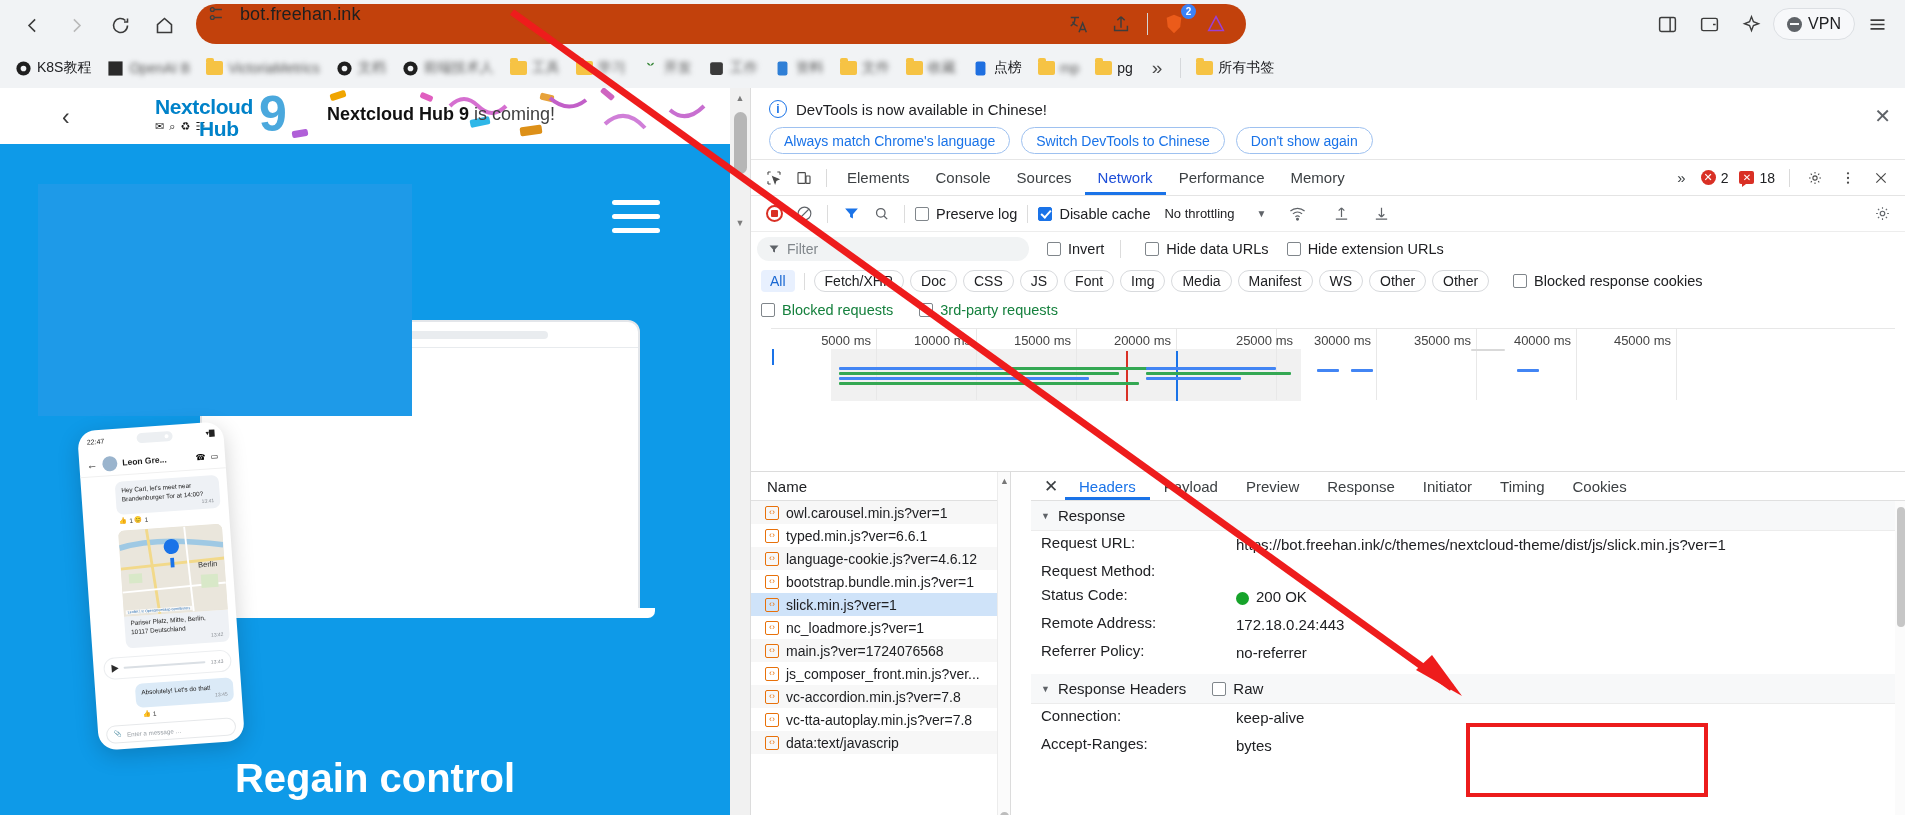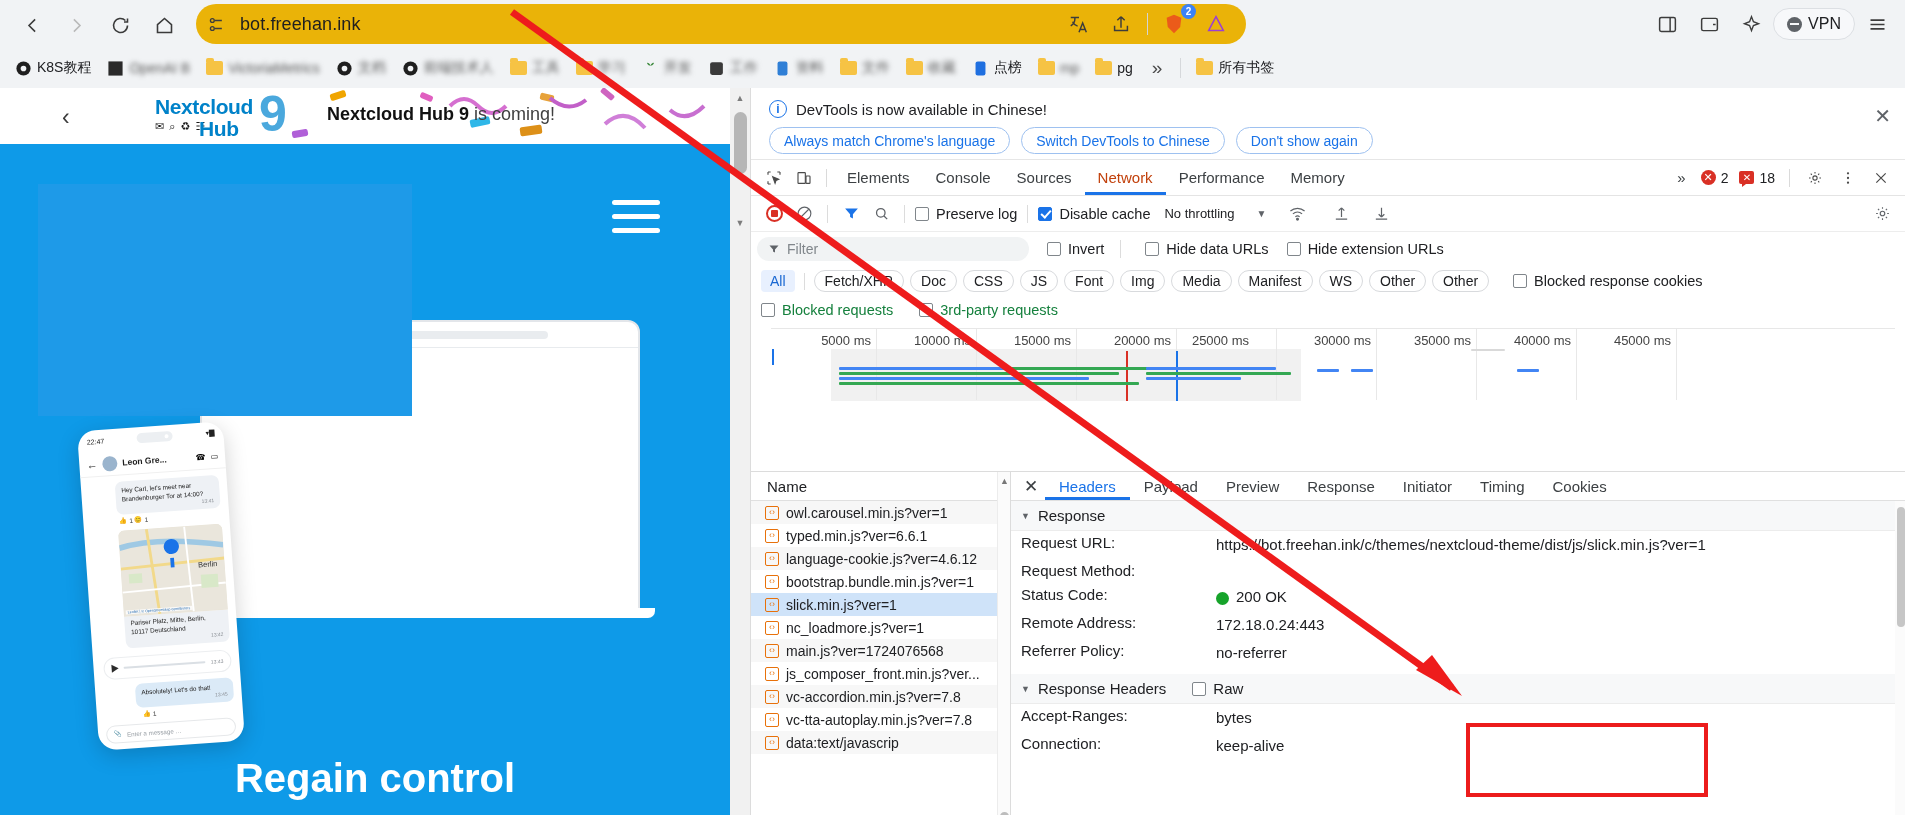--- a/index.html
+++ b/index.html
@@ -18,21 +18,21 @@
   .nav-btns { position:absolute; left:12px; top:6px; display:flex; gap:4px; }
   .nav-btn {
     width:40px; height:38px; display:flex; align-items:center; justify-content:center;
     border-radius:8px; cursor:pointer; color:#3b3b3b;
   }
   .nav-btn.disabled { color:#b9b9b9; }
   .nav-btn svg { width:21px; height:21px; }
 
   .omnibox {
     position:absolute; left:196px; top:4px; width:1050px; height:40px;
-    background:#eab308; border-radius:20px; display:flex; align-items:center;
+    background:#c2410c; border-radius:20px; display:flex; align-items:flex-start;
   }
   .omni-ico { width:38px; display:flex; align-items:center; justify-content:center; color:#3d3d3d; cursor:pointer;}
   .omni-ico svg{width:19px;height:19px;}
   .bookmark-ico { position:absolute; left:276px; top:13px; color:#3b3b3b; cursor:pointer;}
   .bookmark-ico svg{width:20px;height:22px;}
   .omni-url {
     font-size:18px; color:#1f1f1f; margin-left:6px; letter-spacing:.1px;
   }
   .omni-right { position:absolute; right:10px; top:0; height:40px; display:flex; align-items:center; gap:2px;}
   .omni-right .ic { width:40px;height:36px;display:flex;align-items:center;justify-content:center;cursor:pointer;color:#3c3c3c;}
@@ -149,21 +149,21 @@
   .dt-btn{border:1px solid #9ec1f0;border-radius:14px;height:27px;padding:0 14px;background:#fff;
     color:#1a73e8;font-size:14px;display:flex;align-items:center;cursor:pointer;white-space:nowrap;
     font-family:"Liberation Sans", sans-serif;}
   .dt-notice-close{position:absolute;right:14px;top:16px;font-size:20px;color:#5f6368;cursor:pointer;}
 
   .dt-tabs{height:36px;display:flex;align-items:center;background:#fff;border-bottom:1px solid #e4e4e4;padding-left:8px;}
   .dt-tool-ic{width:30px;height:28px;display:flex;align-items:center;justify-content:center;cursor:pointer;color:#4a4a4a;}
   .dt-tool-ic svg{width:16px;height:16px;}
   .dt-tabsep{width:1px;height:18px;background:#dadada;margin:0 7px;}
   .dt-tab{height:35px;padding:0 13px;display:flex;align-items:center;font-size:15px;color:#3c4043;cursor:pointer;}
-  .dt-tab.active{color:#c2410c;box-shadow:inset 0 -3px 0 #1a73e8;}
+  .dt-tab.active{color:#1d4ed8;box-shadow:inset 0 -3px 0 #1a73e8;}
   .dt-tabs-right{margin-left:auto;display:flex;align-items:center;gap:3px;padding-right:9px;}
   .cnt{display:flex;align-items:center;gap:5px;font-size:14px;color:#202124;padding:0 4px;cursor:pointer;}
   .err-circ{width:15px;height:15px;border-radius:50%;background:#d93025;color:#fff;font-size:11px;
     display:flex;align-items:center;justify-content:center;}
   .err-sq{width:15px;height:13px;border-radius:2px;background:#d93025;color:#fff;font-size:10px;
     display:flex;align-items:center;justify-content:center;position:relative;}
   .err-sq:after{content:"";position:absolute;left:3px;bottom:-3px;border-left:4px solid #d93025;border-bottom:3px solid transparent;}
 
   .dt-row2{height:36px;display:flex;align-items:center;gap:4px;padding:0 10px;border-bottom:1px solid #ededed;}
   .rec-btn{width:26px;height:26px;display:flex;align-items:center;justify-content:center;cursor:pointer;}
@@ -198,21 +198,21 @@
   
   .overview{position:relative;height:72px;margin:4px 10px 0 20px;border-top:1px solid #e7e7e7;background:#fff;}
   .ov-tick{position:absolute;top:0;bottom:0;width:1px;background:#e8e8e8;}
   .ov-lbl{position:absolute;top:4px;font-size:13px;color:#444;transform:translateX(-100%);padding-right:5px;white-space:nowrap;}
   .ov-band{position:absolute;height:3px;border-radius:1px;}
   .ov-shade{position:absolute;top:20px;height:52px;background:rgba(0,0,0,.055);}
   .ov-red{position:absolute;top:22px;width:1.5px;height:50px;background:#d93025;}
   .ov-blue{position:absolute;top:22px;width:1.5px;height:50px;background:#1a73e8;}
 
   
-  .split{position:absolute;left:0;top:383px;width:1155px;height:344px;display:flex;border-top:1px solid #dcdcdc;}
+  .split{position:absolute;left:0;top:383px;width:1155px;height:344px;display:flex;border-top:1px solid #dcdcdc;gap:20px;}
   .req-list{width:260px;position:relative;border-right:1px solid #dcdcdc;overflow:hidden;}
   .rl-head{height:29px;display:flex;align-items:center;padding-left:16px;font-size:15px;color:#202124;
     border-bottom:1px solid #e0e0e0;background:#fff;}
   .rl-row{height:23px;display:flex;align-items:center;gap:7px;padding-left:14px;font-size:14px;color:#202124;
     cursor:pointer;white-space:nowrap;overflow:hidden;}
   .rl-row:nth-child(even){background:#f7f7f7;}
   .rl-row.sel{background:#cfe3f9;}
   .js-ic{width:14px;height:14px;border:1.5px solid #e8710a;border-radius:2px;color:#e8710a;font-size:9px;
     display:flex;align-items:center;justify-content:center;flex:none;line-height:1;}
   .rl-scroll{position:absolute;right:0;top:0;width:13px;height:344px;background:#fbfbfb;border-left:1px solid #ececec;}
@@ -767,21 +767,21 @@
       <div class="ov-shade" style="left:60px;width:470px;"></div>
       <div class="ov-tick" style="left:105px;"></div>
         <div class="ov-lbl" style="left:105px;">5000 ms</div>
       <div class="ov-tick" style="left:205px;"></div>
         <div class="ov-lbl" style="left:205px;">10000 ms</div>
       <div class="ov-tick" style="left:305px;"></div>
         <div class="ov-lbl" style="left:305px;">15000 ms</div>
       <div class="ov-tick" style="left:405px;"></div>
         <div class="ov-lbl" style="left:405px;">20000 ms</div>
       <div class="ov-tick" style="left:505px;"></div>
-        <div class="ov-lbl" style="left:483px;text-align:center;">25000 ms</div>
+        <div class="ov-lbl" style="left:527px;text-align:center;">25000 ms</div>
       <div class="ov-tick" style="left:605px;"></div>
         <div class="ov-lbl" style="left:605px;">30000 ms</div>
       <div class="ov-tick" style="left:705px;"></div>
         <div class="ov-lbl" style="left:705px;">35000 ms</div>
       <div class="ov-tick" style="left:805px;"></div>
         <div class="ov-lbl" style="left:805px;">40000 ms</div>
       <div class="ov-tick" style="left:905px;"></div>
         <div class="ov-lbl" style="left:905px;">45000 ms</div>
       <div class="ov-blue" style="left:1px;top:20px;height:16px;"></div>
       <div class="ov-red" style="left:355px;"></div>
@@ -895,26 +895,26 @@
 
         <div class="sec-hdr" style="margin-top:8px;">
           <span class="tri">▼</span>
           <span>Response Headers</span>
           <label class="raw-ck">
             <span class="ckbox"></span>
             <span>Raw</span>
           </label>
         </div>
         <div class="hrow" style="min-height:24px;">
+          <div class="hkey">Connection:</div>
+          <div class="hval">keep-alive</div>
+        </div>
+        <div class="hrow" style="min-height:24px;">
           <div class="hkey">Accept-Ranges:</div>
           <div class="hval">bytes</div>
-        </div>
-        <div class="hrow" style="min-height:24px;">
-          <div class="hkey">Connection:</div>
-          <div class="hval">keep-alive</div>
         </div>
 
         <div class="det-scroll">
           <div class="det-thumb"></div>
         </div>
       </div>
     </div>
   </div>
 
   <div class="red-box"></div>

